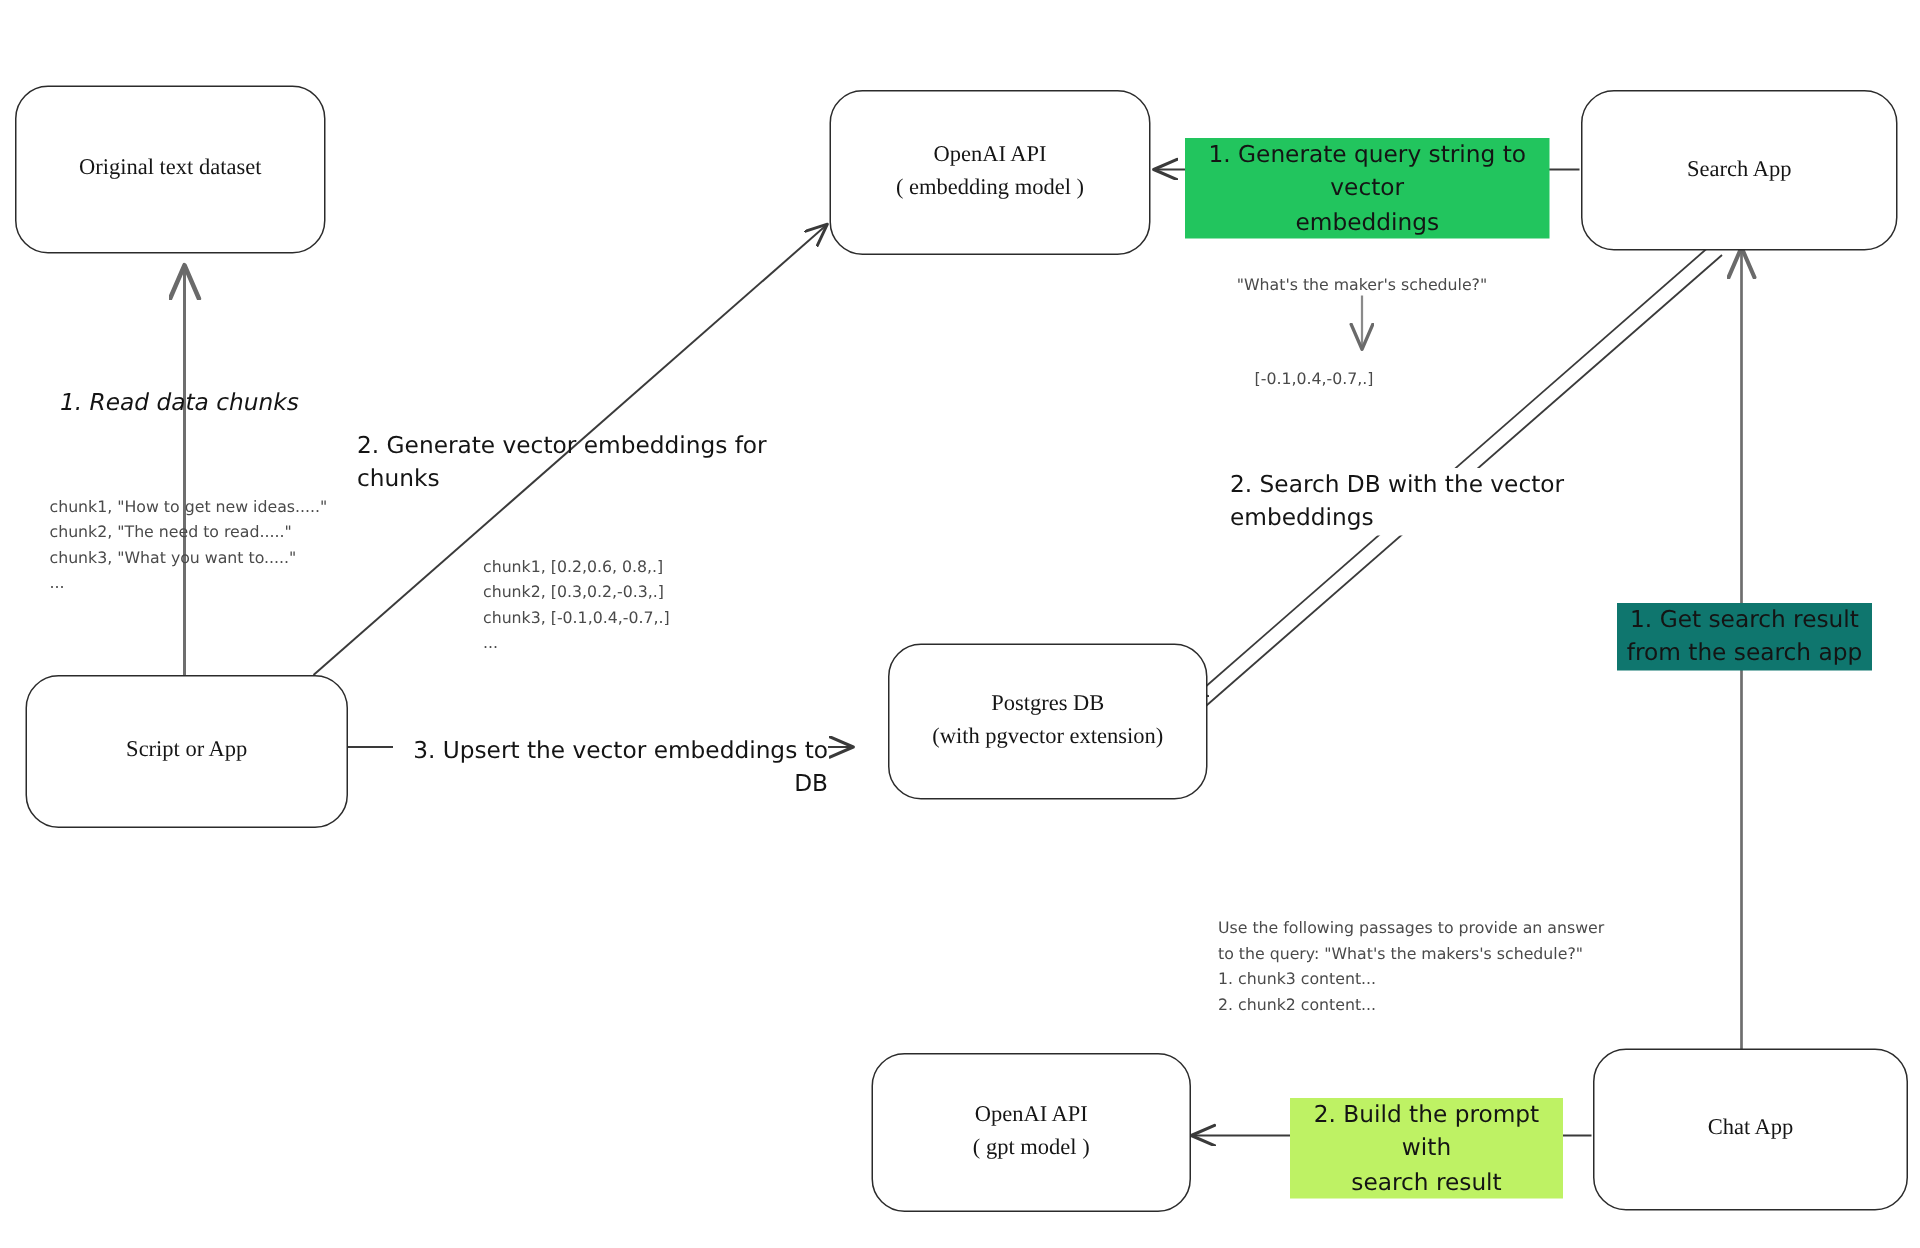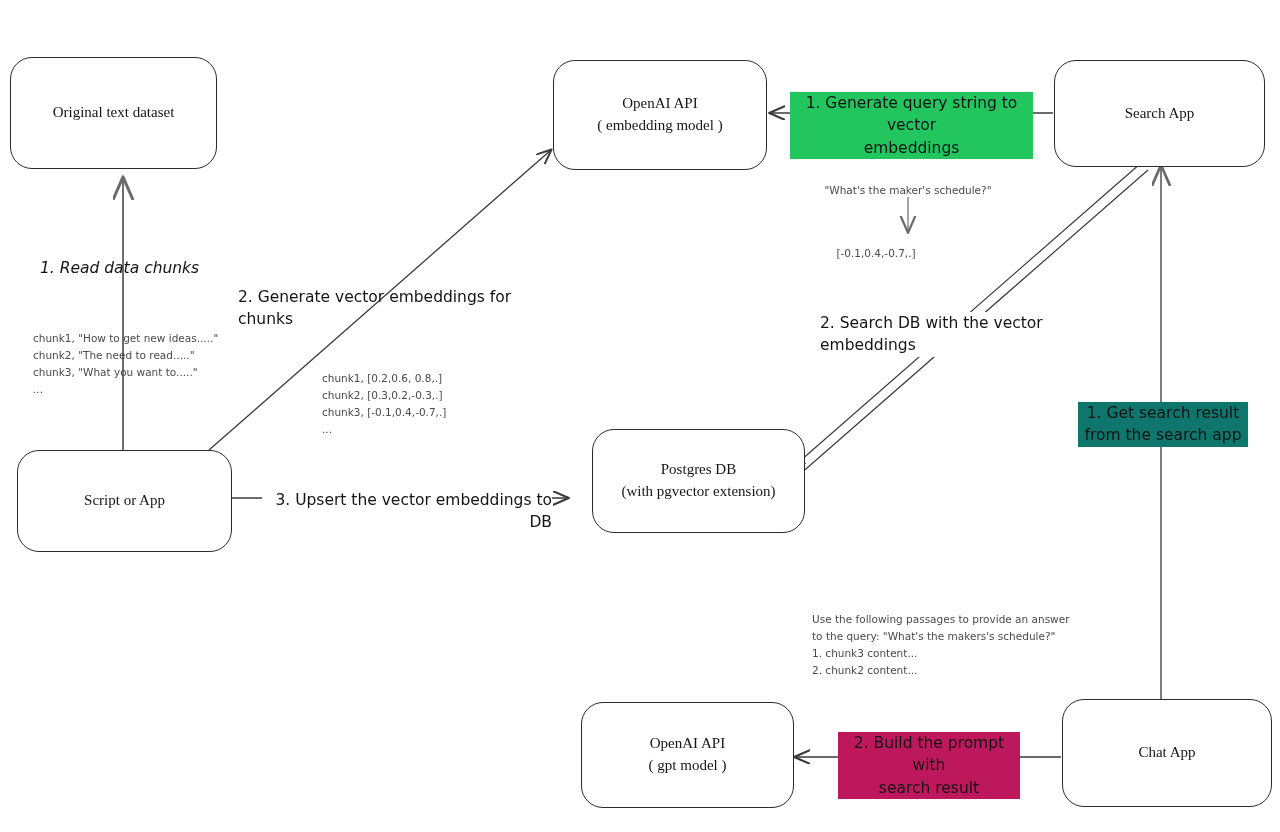--- a/index.html
+++ b/index.html
@@ -103,21 +103,21 @@
   <div class="lbl" style="left:262px;top:489px;width:290px;text-align:right;background:#fff;">3. Upsert the vector embeddings  to DB</div>
 
   <div class="lbl" style="left:790px;top:92px;width:243px;background:#22c55e;">1. Generate query string to vector
 embeddings</div>
 
   <div class="lbl" style="left:820px;top:312px;width:300px;text-align:left;background:#fff;">2. Search DB with the vector embeddings</div>
 
   <div class="lbl" style="left:1078px;top:402px;width:170px;background:#0f766e;">1. Get search result
 from the search app</div>
 
-  <div class="lbl" style="left:838px;top:732px;width:182px;background:#be185d;">2. Build the prompt with
+  <div class="lbl" style="left:860px;top:732px;width:182px;background:#bef264;">2. Build the prompt with
 search result</div>
 
   <div class="note" style="left:33px;top:330px;width:230px;">chunk1, "How to get new ideas....."
 chunk2, "The need to read....."
 chunk3, "What you want to....."
 ...</div>
 
   <div class="note" style="left:322px;top:370px;width:230px;">chunk1, [0.2,0.6, 0.8,.]
 chunk2, [0.3,0.2,-0.3,.]
 chunk3, [-0.1,0.4,-0.7,.]

